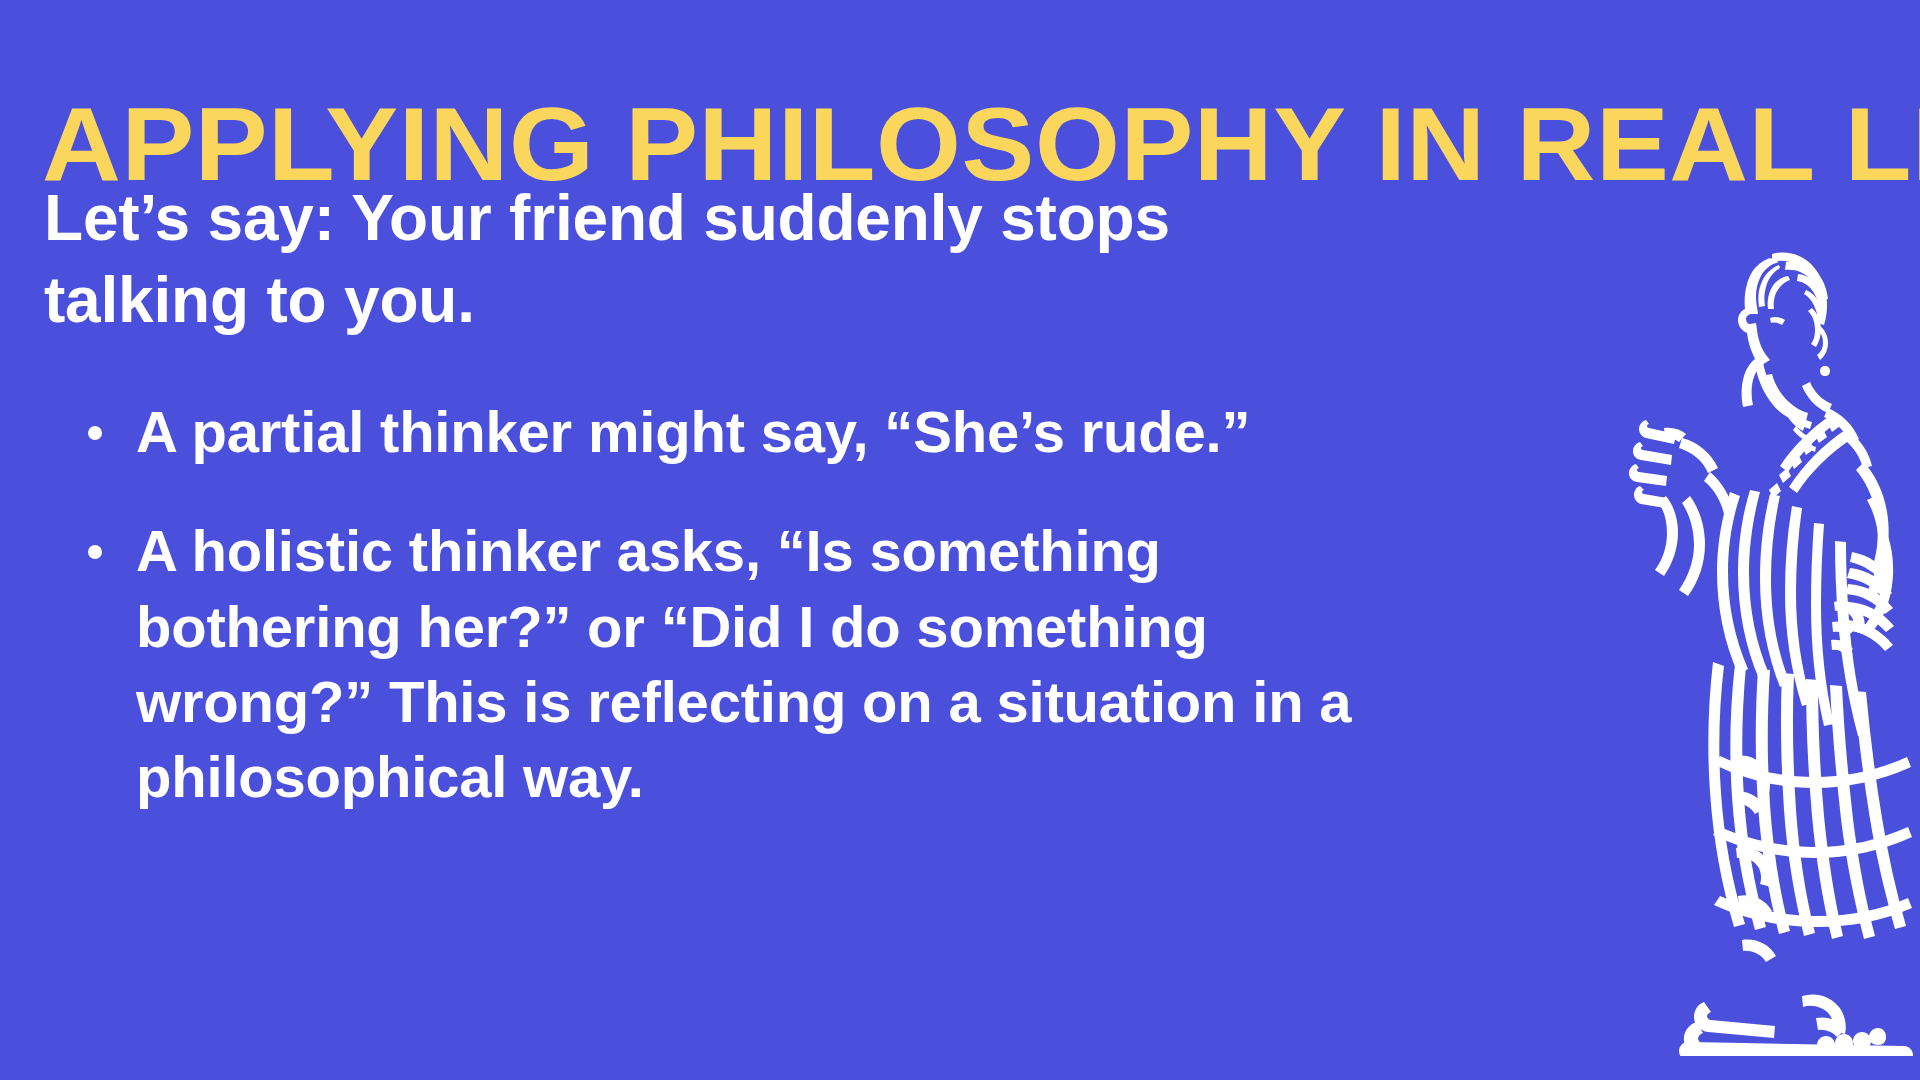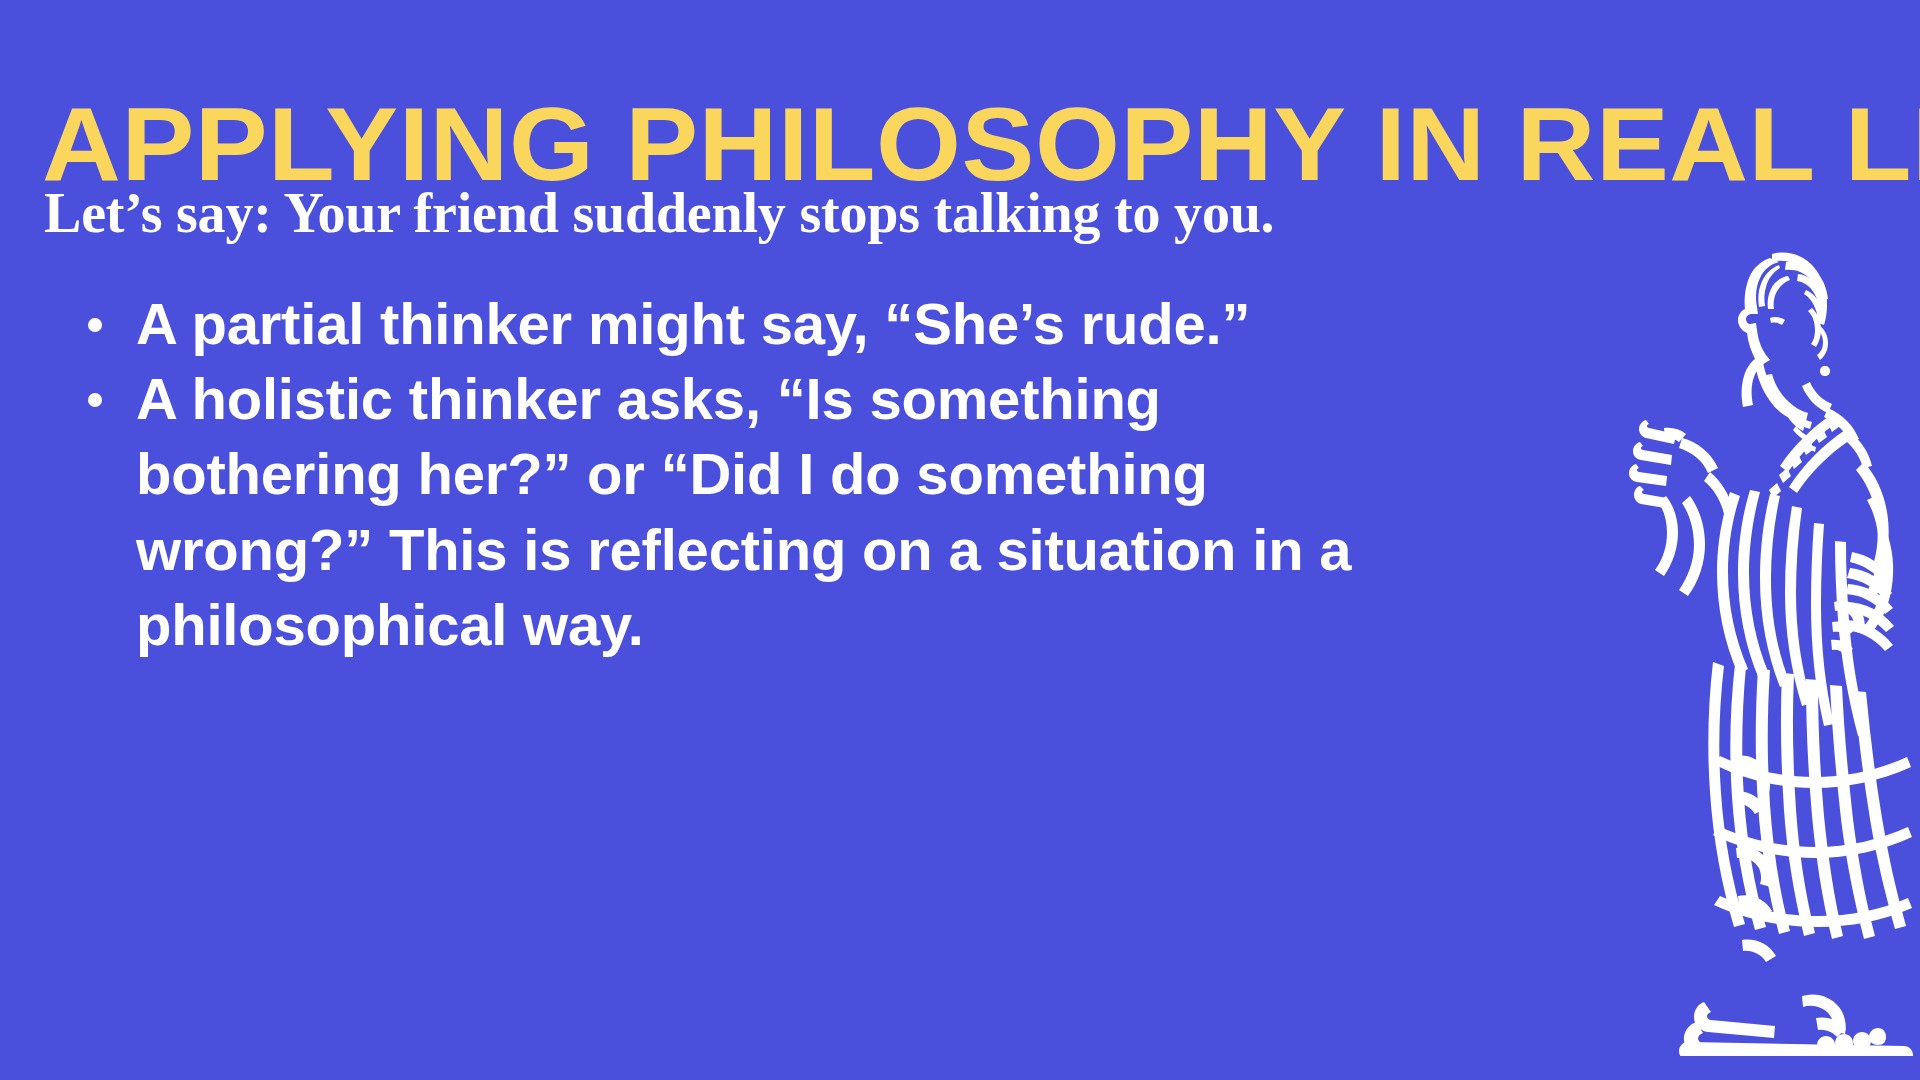--- a/index.html
+++ b/index.html
@@ -39,42 +39,42 @@
   
   #body-block {
     position: absolute;
     left: 44px;
     top: 178px;
     width: 1360px;
     color: #FFFFFF;
   }
 
   .intro-paragraph {
-    font-size: 56px;
+    font-size: 64px;
     font-weight: 700;
     line-height: 1.28;
     letter-spacing: -0.2px;
-    margin: 0 0 36px 0;
+    margin: 0 0 52px 0;
     width: 1320px;
-    font-family: Liberation Serif, serif;
   }
 
   #bullet-list {
     list-style: none;
     margin: 0;
     padding: 0;
   }
 
   .bullet-item {
     position: relative;
     padding-left: 92px;
     font-size: 58px;
     font-weight: 700;
     line-height: 1.3;
     letter-spacing: -0.2px;
+    margin-bottom: 44px;
     width: 1260px;
   }
   .bullet-item:last-child { margin-bottom: 8px; }
 
   .bullet-dot {
     position: absolute;
     left: 44px;
     top: 32px;
     width: 14px;
     height: 14px;

